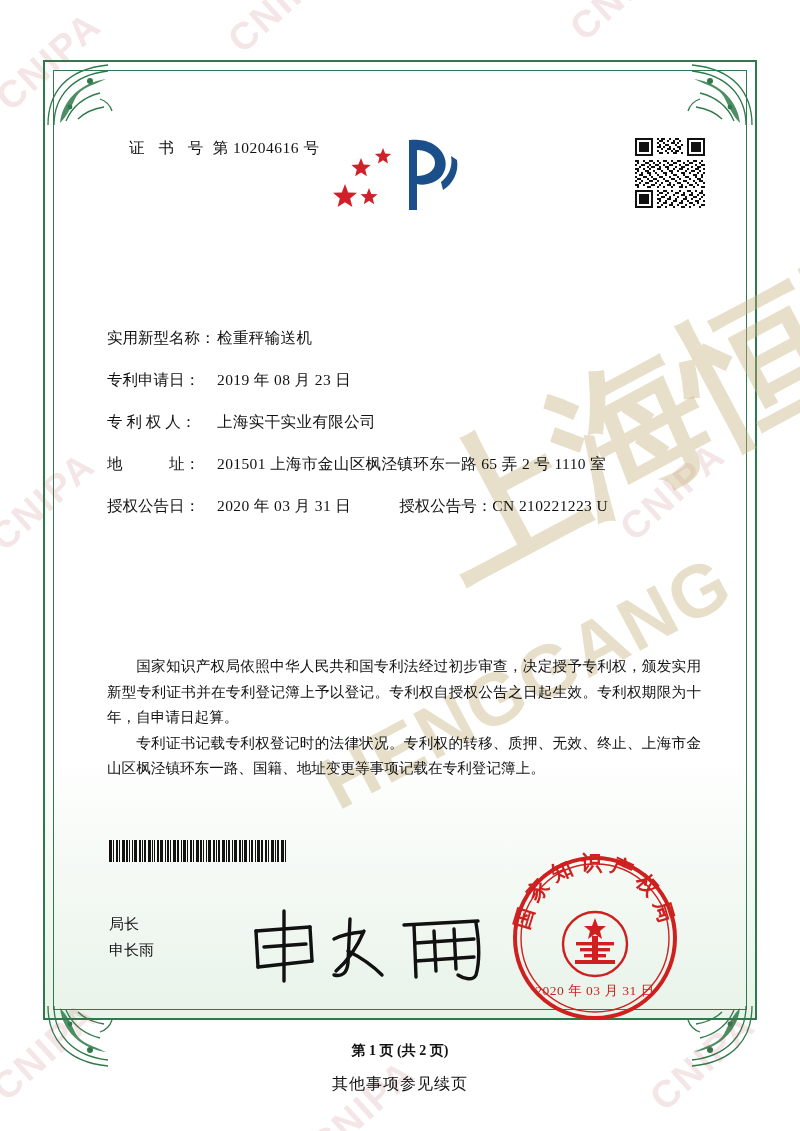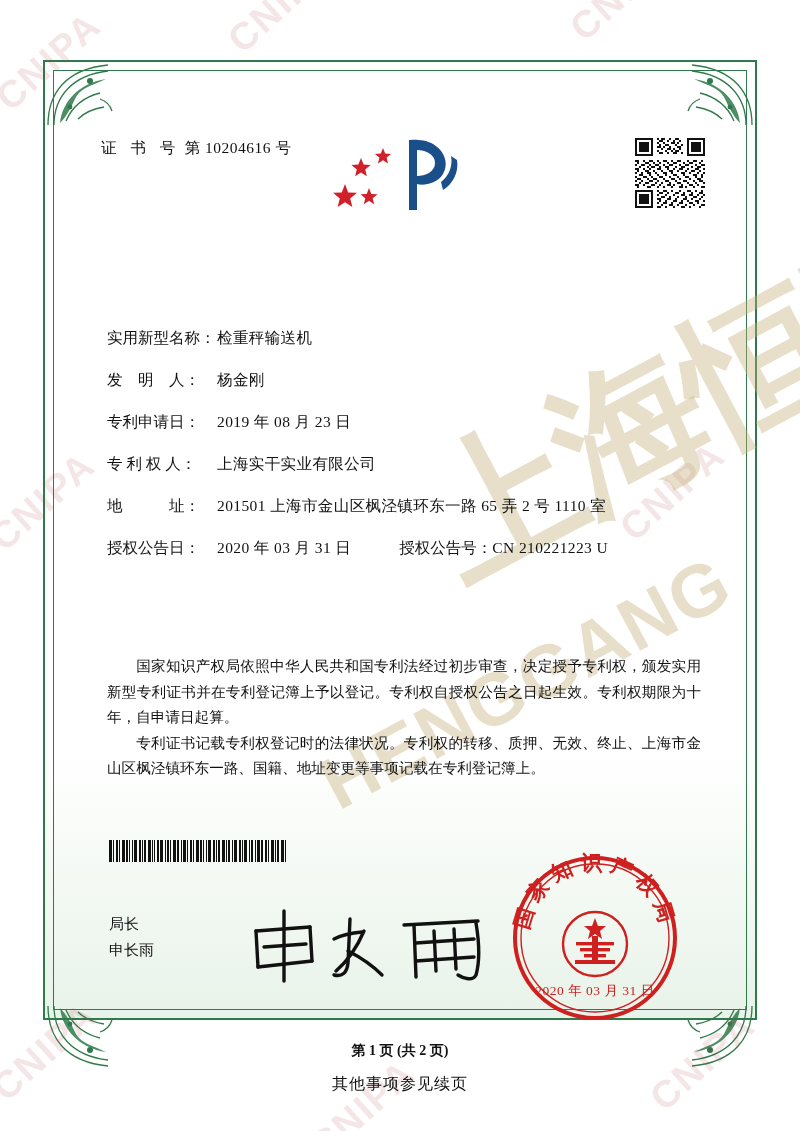--- a/index.html
+++ b/index.html
@@ -84,21 +84,21 @@
     z-index: 6;
   }
   .cert-no {
     position: absolute;
     left: 58px;
     top: 78px;
     font-size: 15.5px;
     color: #111;
     letter-spacing: 0.5px;
   }
-  .cert-no .lbl { letter-spacing: 5px; }
+  .cert-no .lbl { letter-spacing: 5px; margin-left: 28px; }
 
   .logo {
     position: absolute;
     left: 0; right: 0;
     top: 72px;
     text-align: center;
     height: 84px;
   }
   .logo svg { display: inline-block; }
 
@@ -567,24 +567,20 @@
     </svg>
   </div>
 
 
   <div class="fields">
     <div class="frow">
       <span class="fl sp1">实用新型名称：</span>
       <span class="fv">检重秤输送机</span>
     </div>
     <div class="frow">
-      <span class="fl sp1">发　明　人：</span>
-      <span class="fv">杨金刚</span>
-    </div>
-    <div class="frow">
       <span class="fl sp1">专利申请日：</span>
       <span class="fv">2019 年 08 月 23 日</span>
     </div>
     <div class="frow">
       <span class="fl sp1">专 利 权 人：</span>
       <span class="fv">上海实干实业有限公司</span>
     </div>
     <div class="frow">
       <span class="fl sp1">地　　　址：</span>
       <span class="fv">201501  上海市金山区枫泾镇环东一路 65 弄 2 号 1110 室</span>

